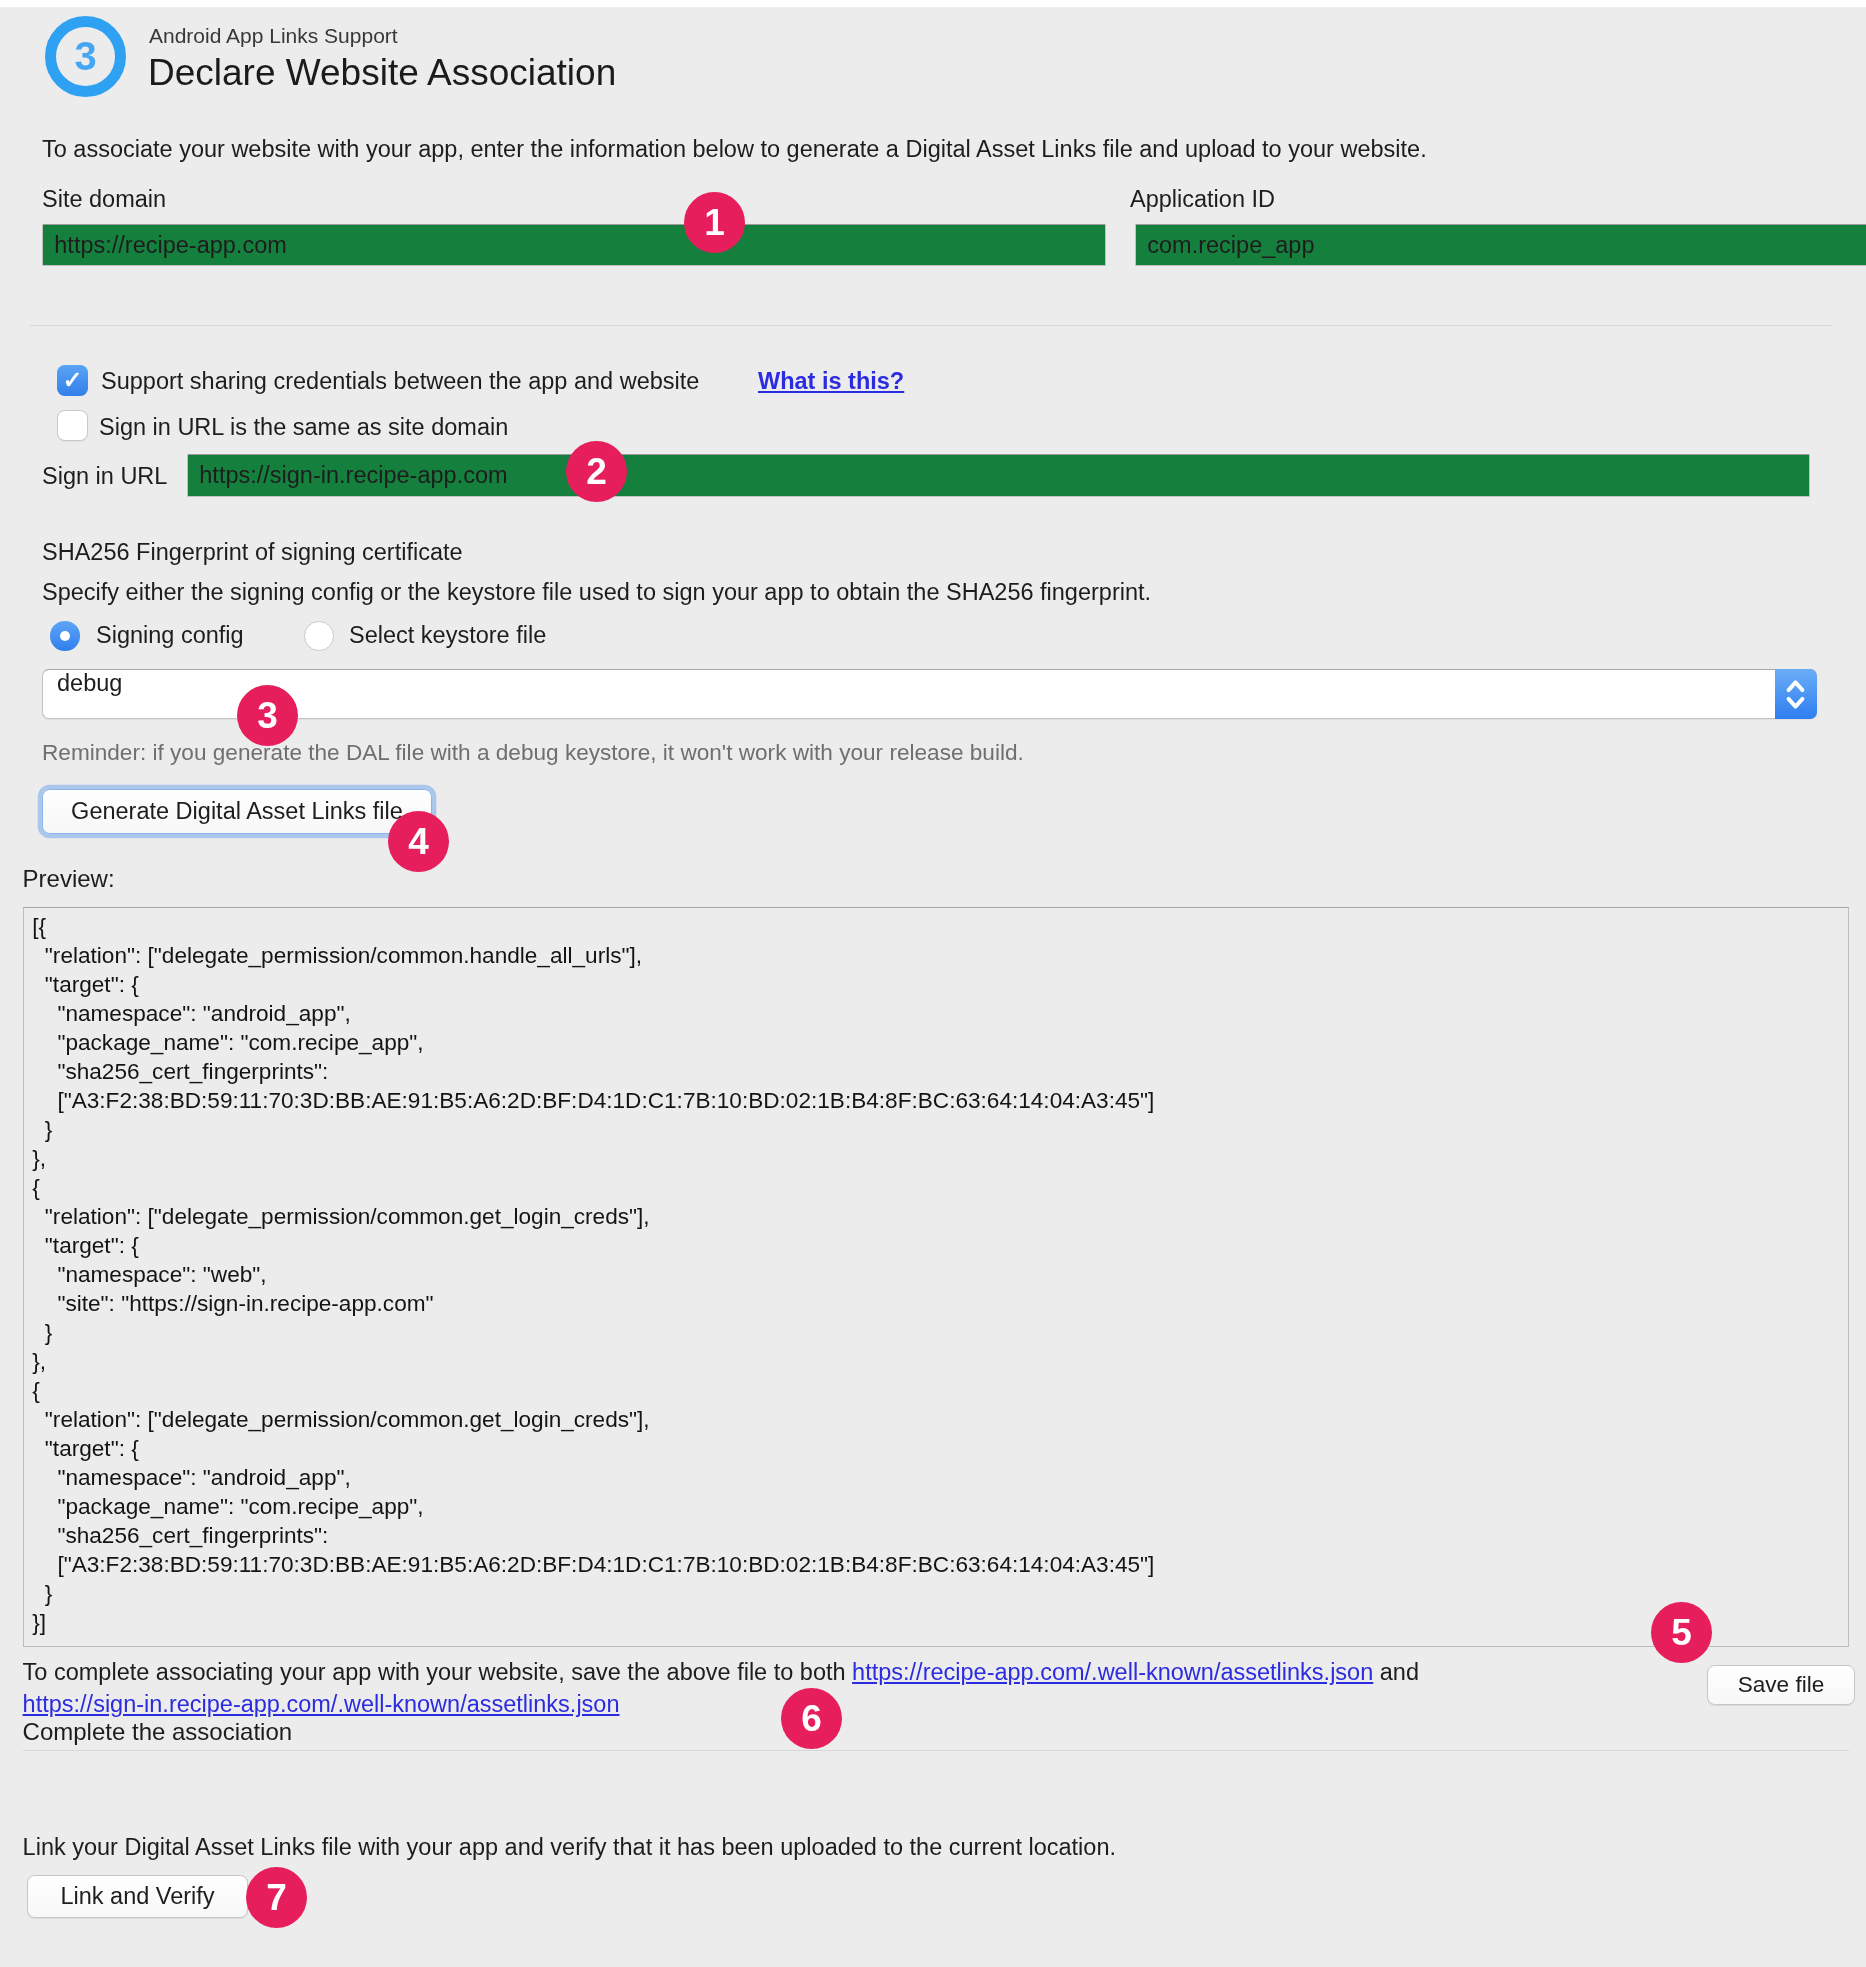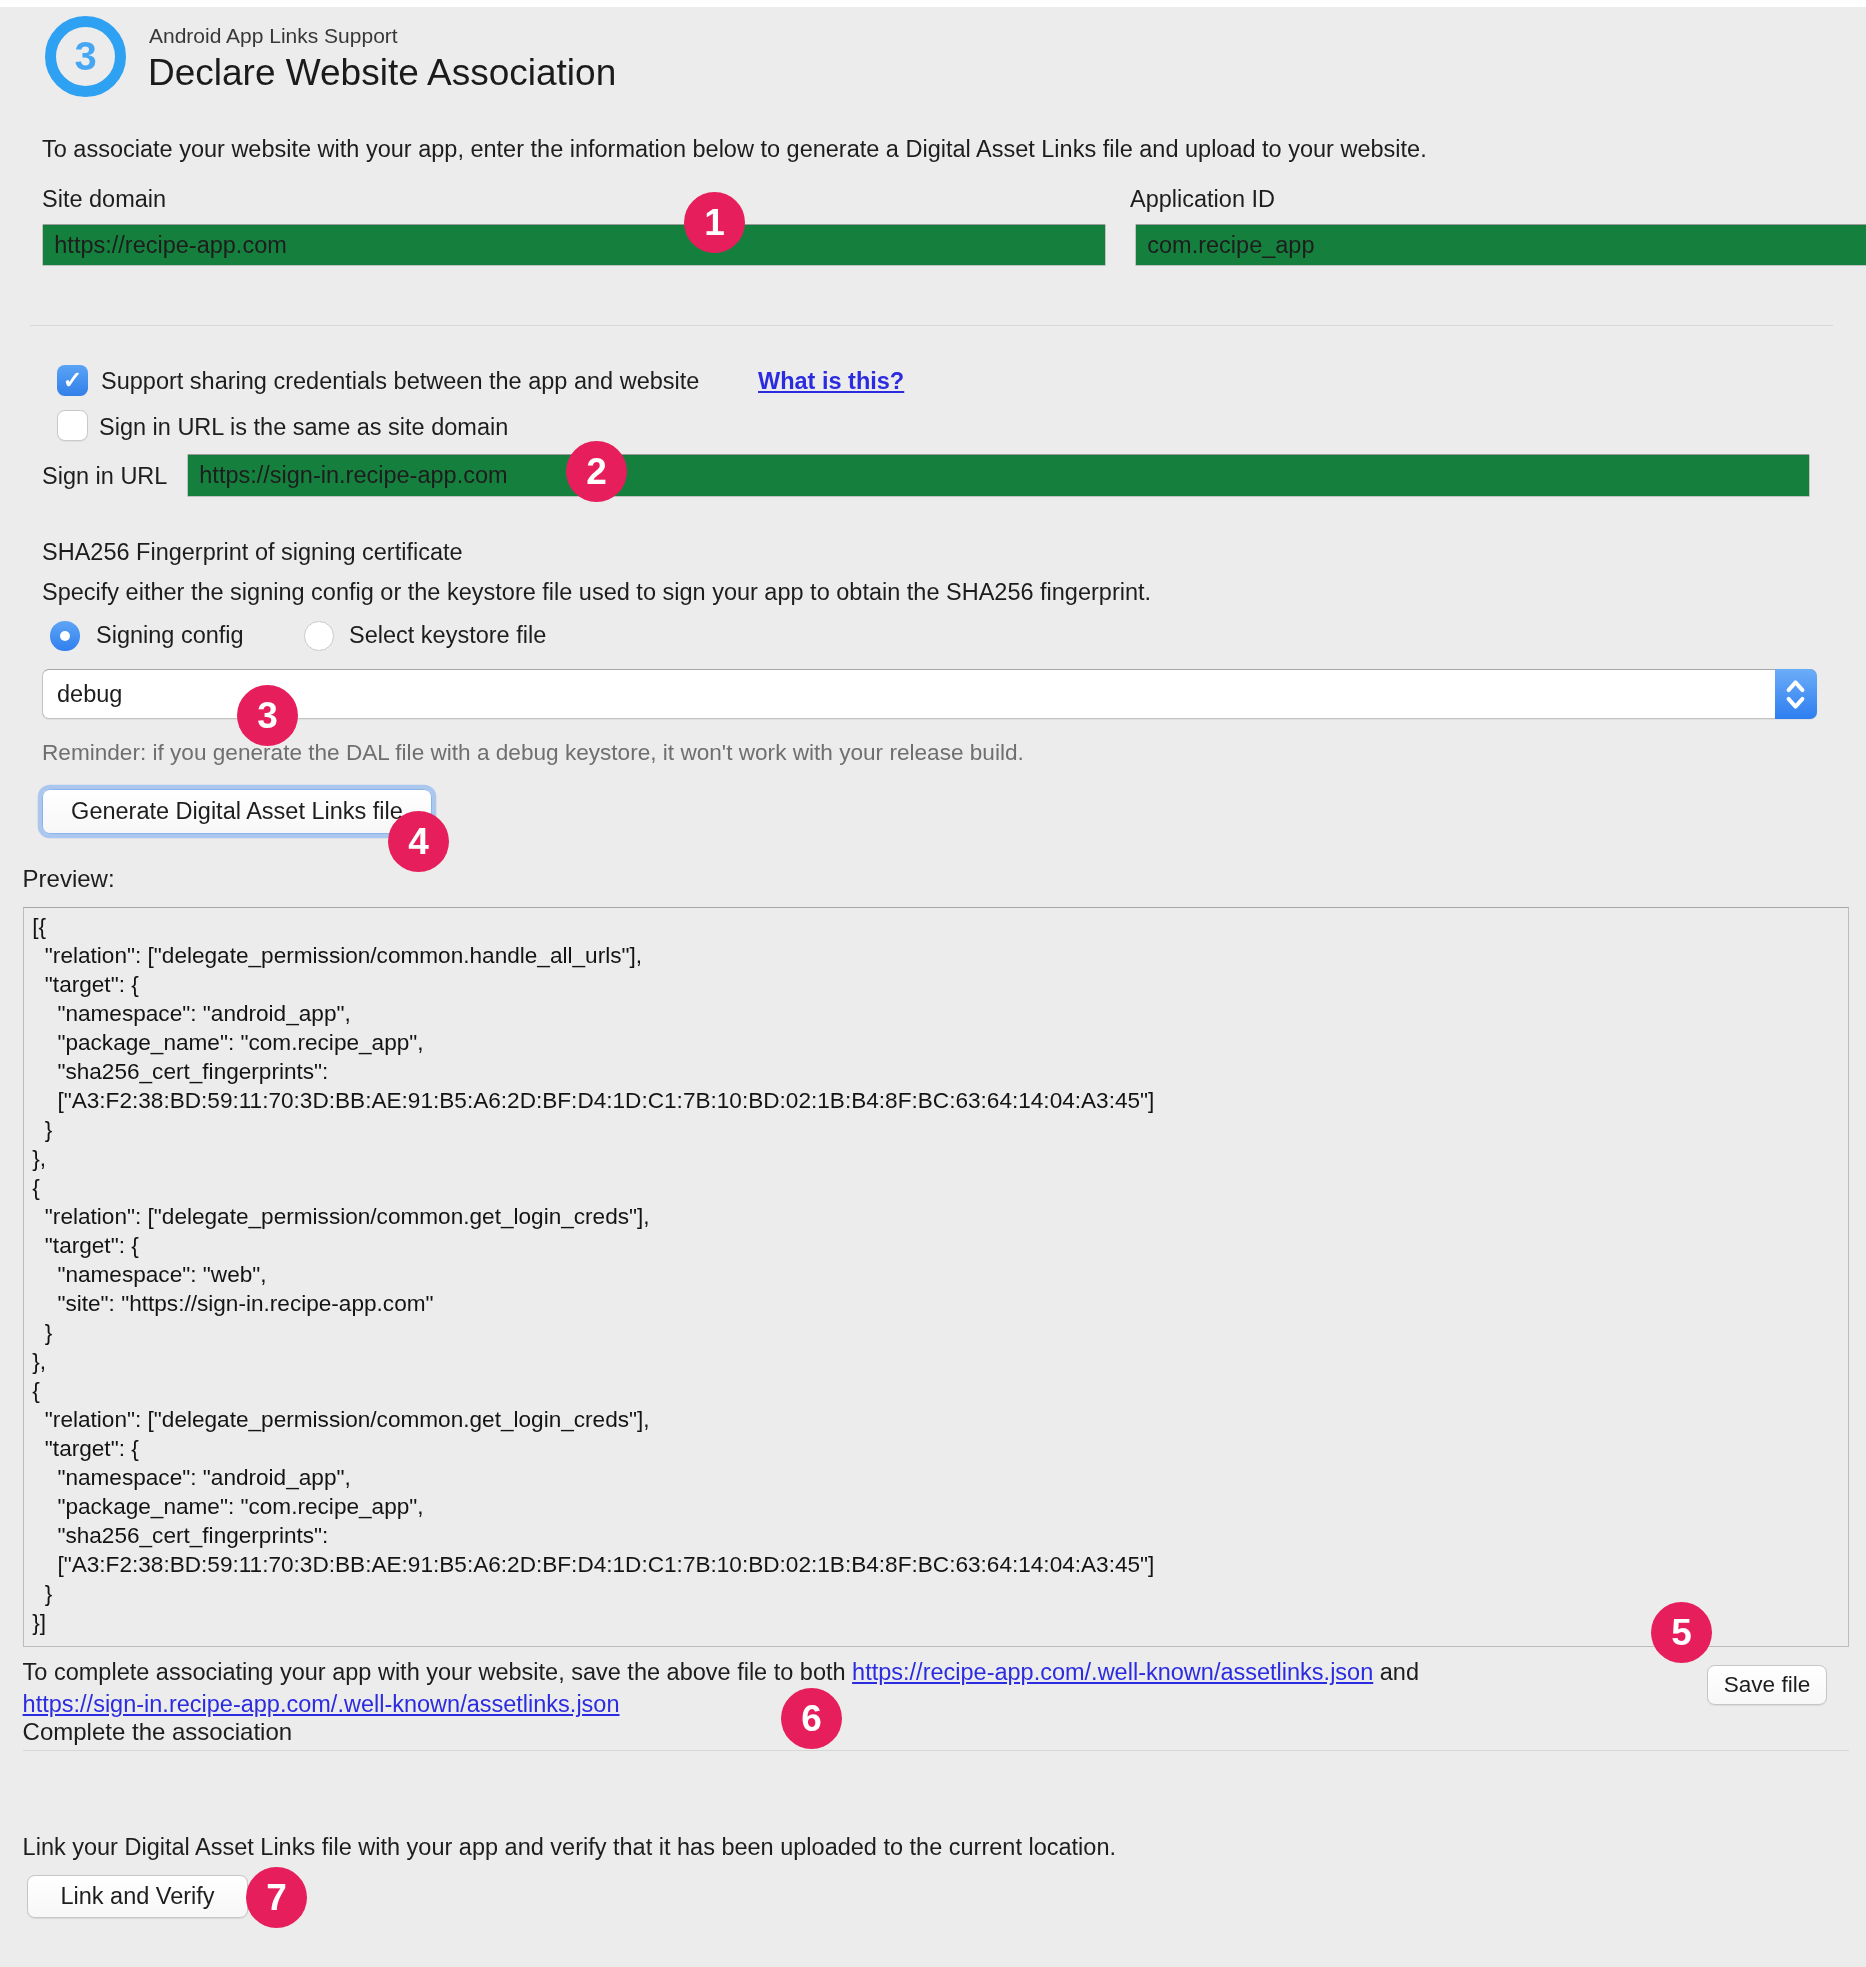--- a/index.html
+++ b/index.html
@@ -52,21 +52,21 @@
   .radio{position:absolute;width:29.5px;height:29.5px;border-radius:50%;box-sizing:border-box;}
   .radio.selected{background:linear-gradient(#5fa5f6,#2f7fee);display:flex;align-items:center;justify-content:center;}
   .radio.selected .dot{width:10.4px;height:10.4px;border-radius:50%;background:#ffffff;}
   .radio.unselected{background:#ffffff;border:0.9px solid #c9c9c9;}
   .radio-label{position:absolute;font-size:23.5px;}
 
   
   .dropdown{
     position:absolute;left:42px;top:669px;width:1775px;height:50px;
     background:#ffffff;border:0.9px solid #c3c3c3;border-top-color:#a8a8a8;border-radius:7px;
-    box-sizing:border-box;display:flex;align-items:center;
+    box-sizing:border-box;display:flex;
     font-size:23.5px;box-shadow:0 0.9px 0.9px rgba(0,0,0,0.06);
   }
   .dropdown .value{padding-left:14px;}
   .stepper{
     position:absolute;right:-0.9px;top:-0.9px;width:42px;height:50px;
     background:linear-gradient(#6badf8,#2e7ef0);
     border-radius:0 7px 7px 0;
     display:flex;align-items:center;justify-content:center;
   }
 
@@ -194,21 +194,21 @@
     "namespace": "android_app",
     "package_name": "com.recipe_app",
     "sha256_cert_fingerprints":
     ["A3:F2:38:BD:59:11:70:3D:BB:AE:91:B5:A6:2D:BF:D4:1D:C1:7B:10:BD:02:1B:B4:8F:BC:63:64:14:04:A3:45"]
   }
 }]</pre>
   </div>
 
   <div class="save-instructions"><span>To complete associating your app with your website, save the above file to both </span><a class="link">https://recipe-app.com/.well-known/assetlinks.json</a><span> and</span><br><a class="link">https://sign-in.recipe-app.com/.well-known/assetlinks.json</a></div>
 
-  <div class="btn" style="left:1707px;top:1665px;width:120px;height:40px;font-size:22.6px;">
+  <div class="btn" style="left:1707px;top:1665px;width:148px;height:40px;font-size:22.6px;">
     <span>Save file</span>
   </div>
 
   <div class="divider" style="left:22.6px;top:1750px;width:1826px;"></div>
 
   <div class="complete-heading">Complete the association</div>
   <div class="complete-desc">Link your Digital Asset Links file with your app and verify that it has been uploaded to the current location.</div>
 
   <div class="btn" style="left:27px;top:1875px;width:221px;height:43px;">
     <span>Link and Verify</span>

